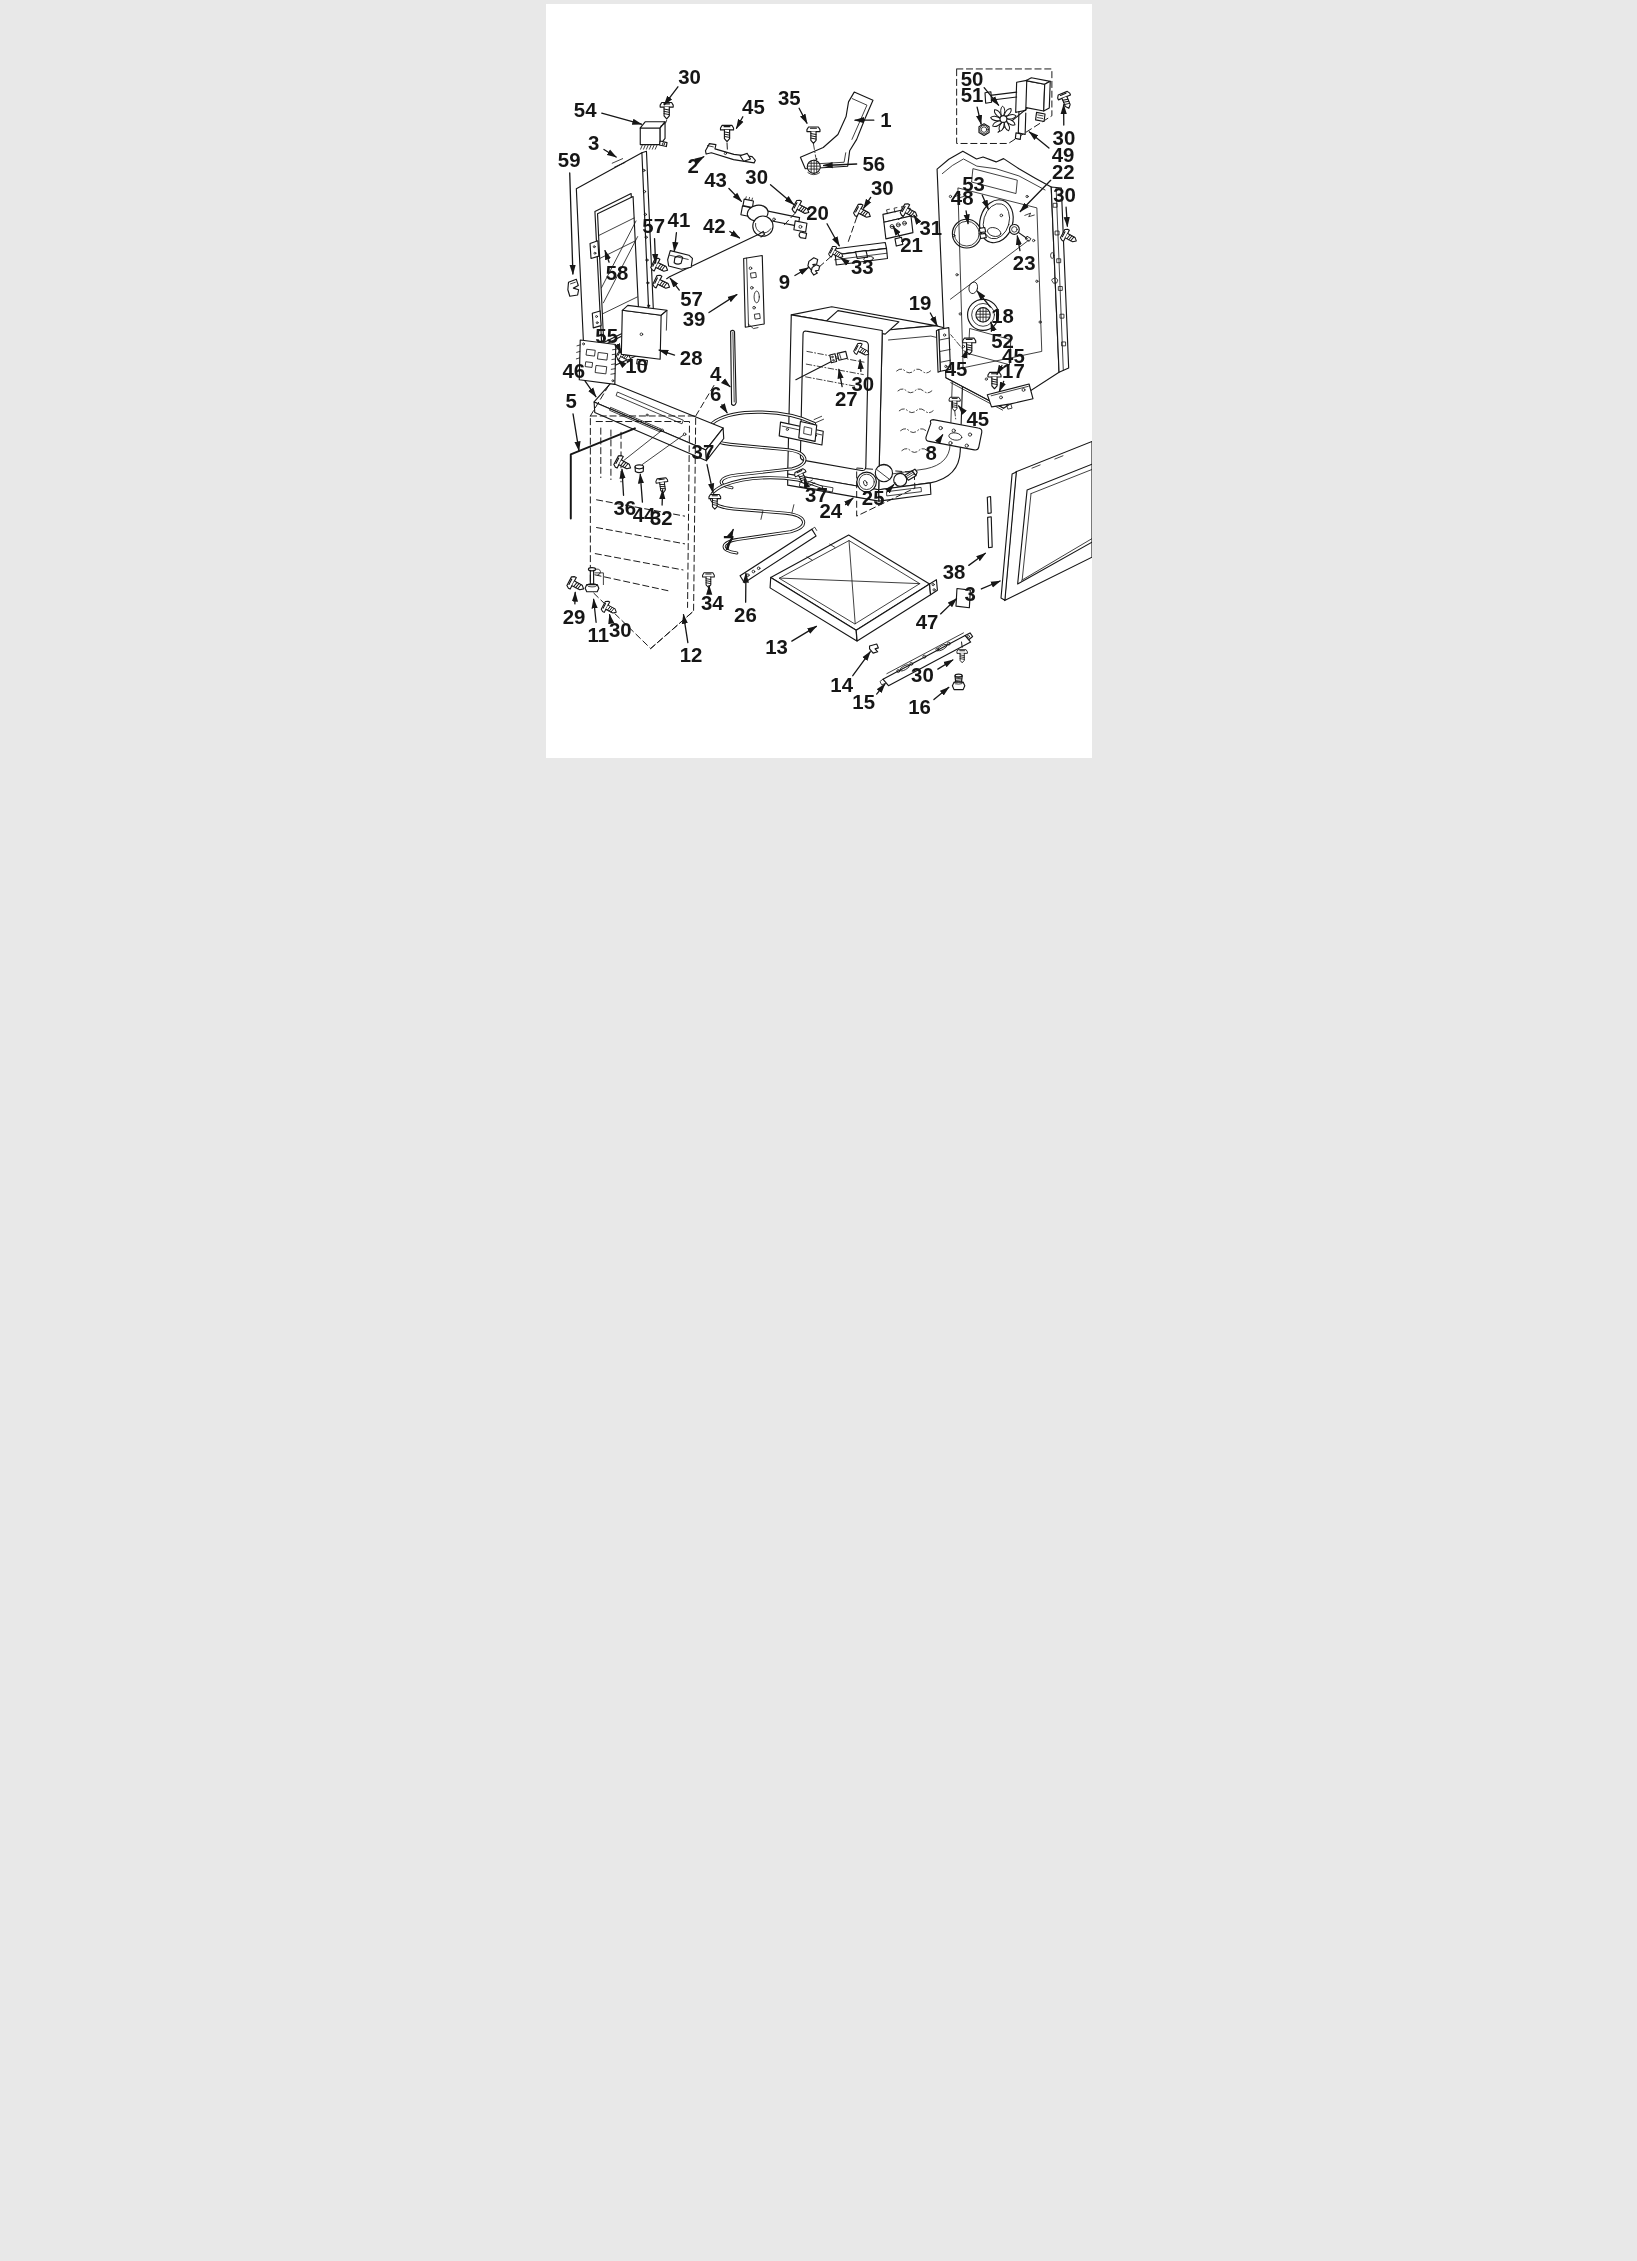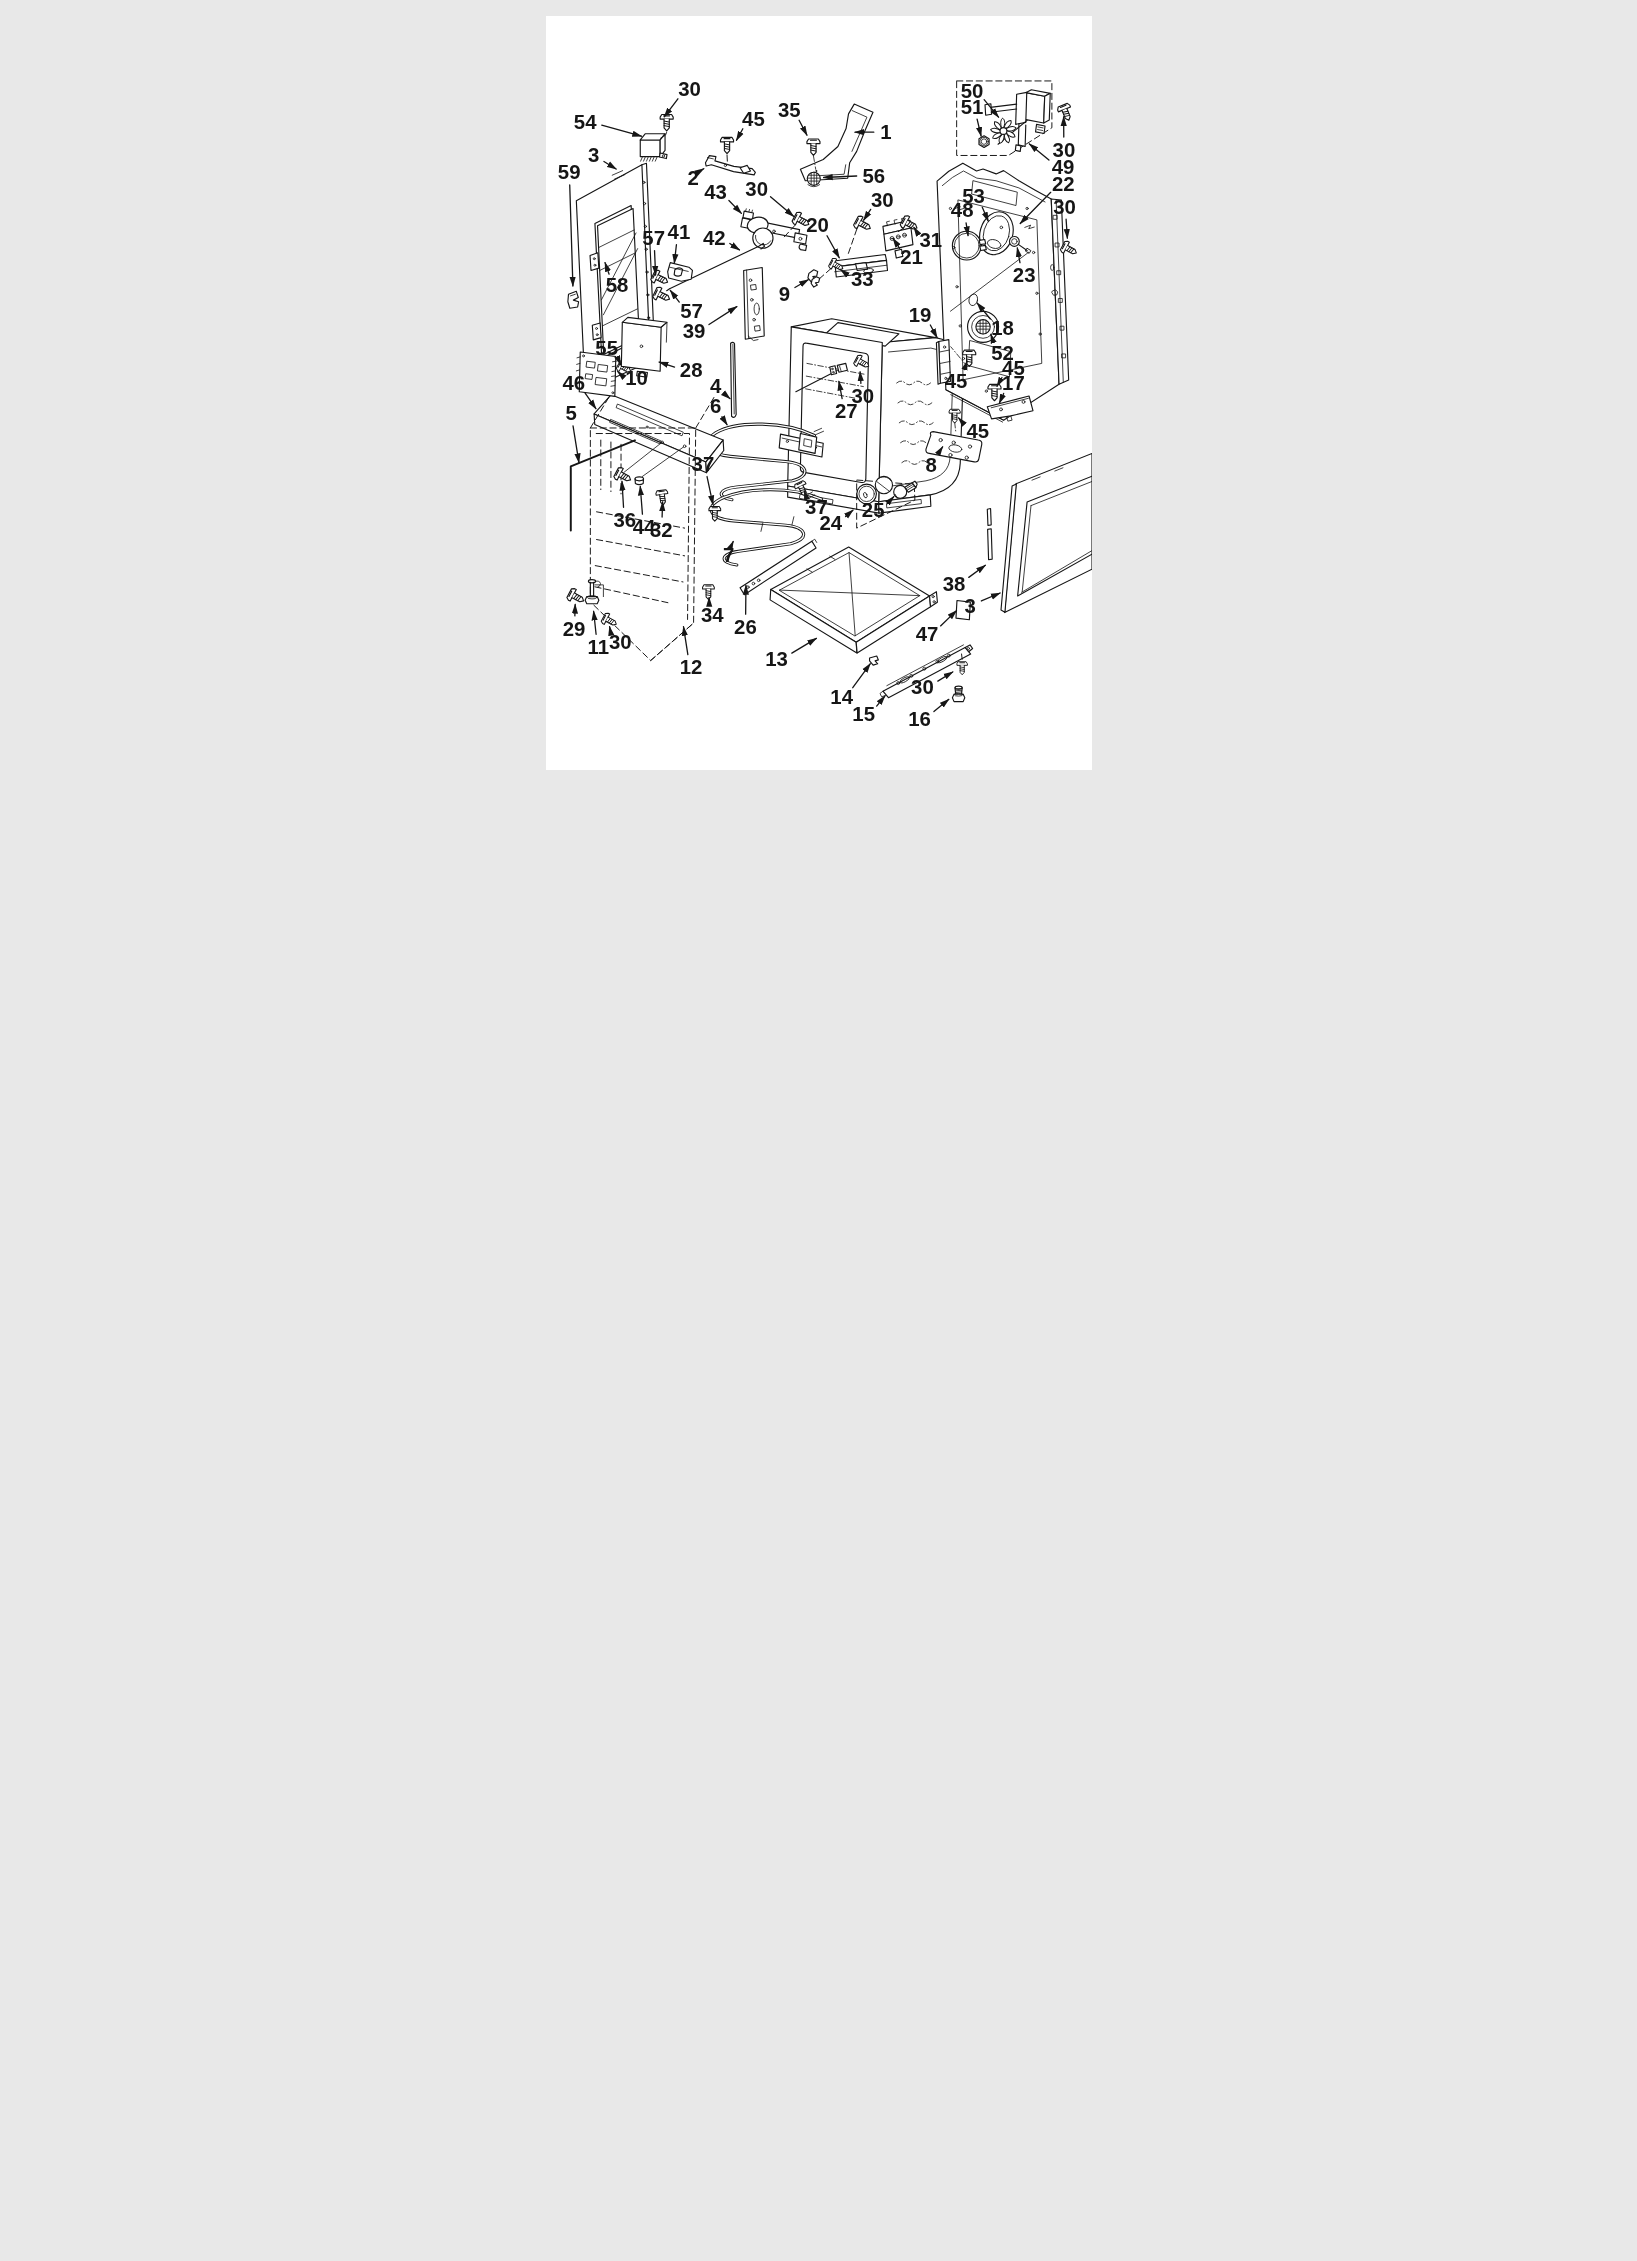--- a/index.html
+++ b/index.html
@@ -1,16 +1,16 @@
 <!DOCTYPE html>
 <html style="font-size:7.8px"><head>
 <meta charset="utf-8">
 <style>
   html,body{margin:0;padding:0;background:#e8e8e8;}
-  .stage{width:546px;height:754px;margin:16px auto;background:#ffffff;position:relative;overflow:hidden;}
+  .stage{width:546px;height:754px;margin:4px auto;background:#ffffff;position:relative;overflow:hidden;}
   svg{display:block;width:100%;height:100%;}
   svg *{stroke-linecap:round;stroke-linejoin:round;}
   .ln{fill:none;stroke:#161616;stroke-width:7;}
   .fw{fill:#ffffff;stroke:#161616;stroke-width:7;}
   .thin{fill:none;stroke:#161616;stroke-width:5;}
   .dash{fill:none;stroke:#161616;stroke-width:6;stroke-dasharray:38 22;}
   .dashdot{fill:none;stroke:#161616;stroke-width:5;stroke-dasharray:34 14 6 14;}
   .tube{fill:none;stroke:#161616;stroke-width:19;}
   .tubein{fill:none;stroke:#ffffff;stroke-width:8;}
   .wire{fill:none;stroke:#161616;stroke-width:12;}

